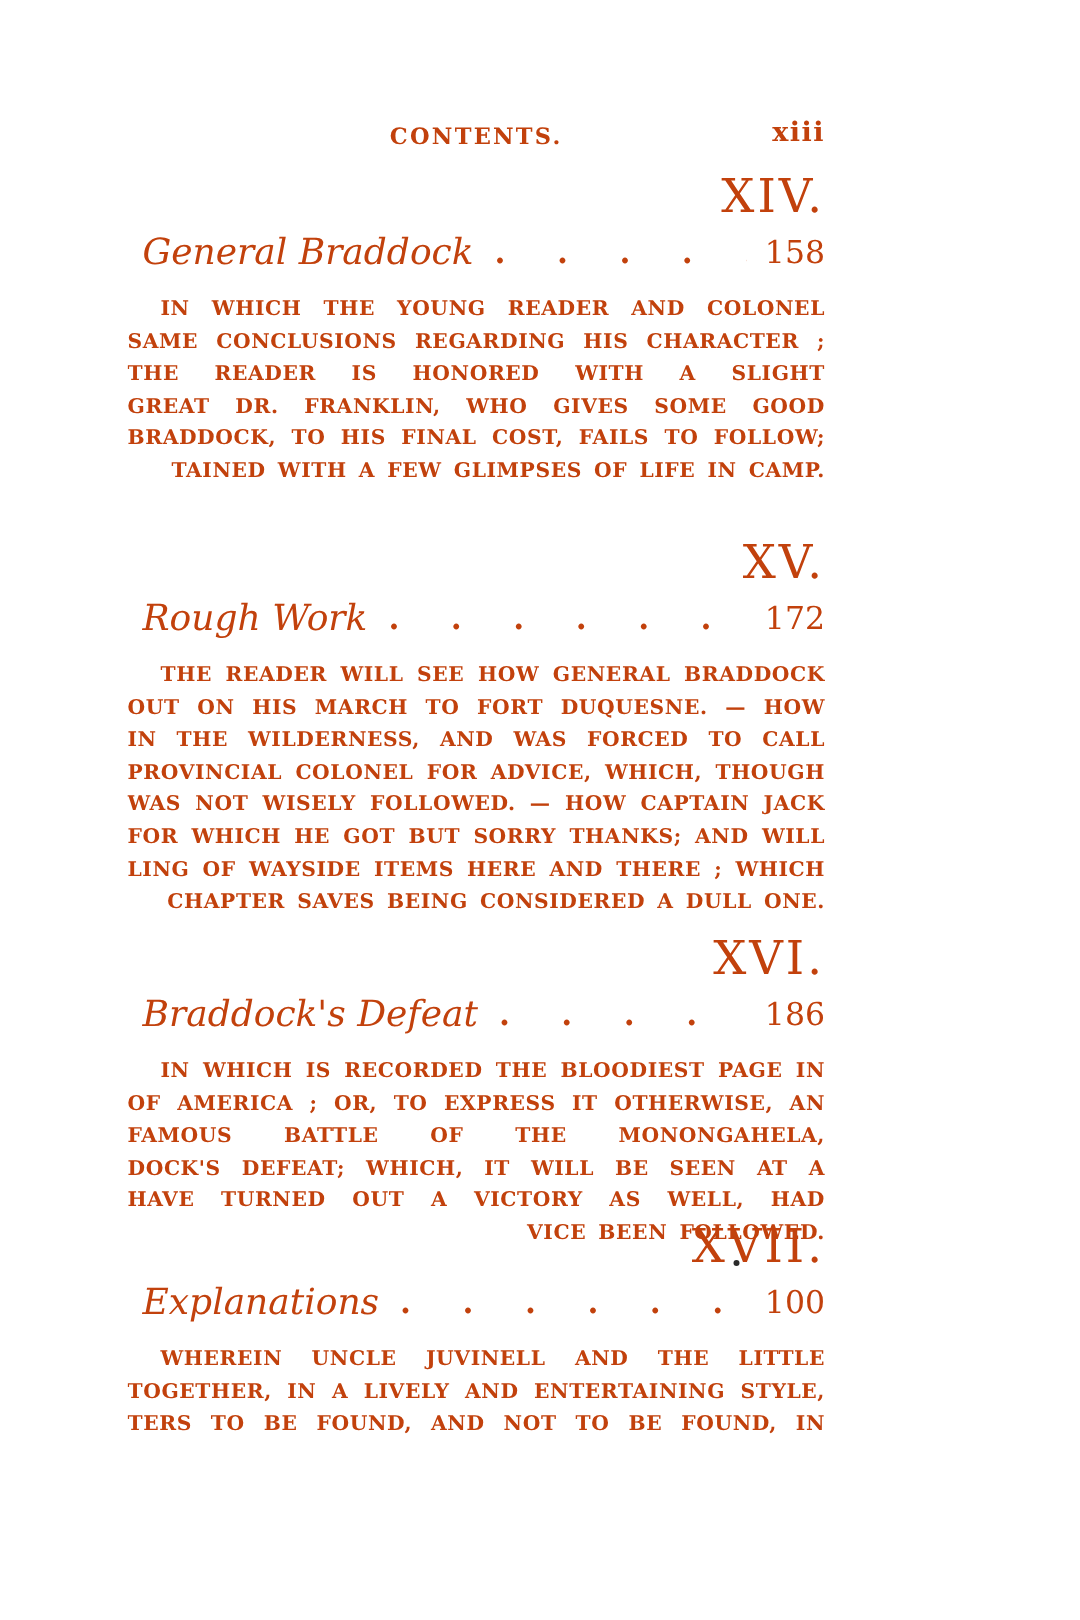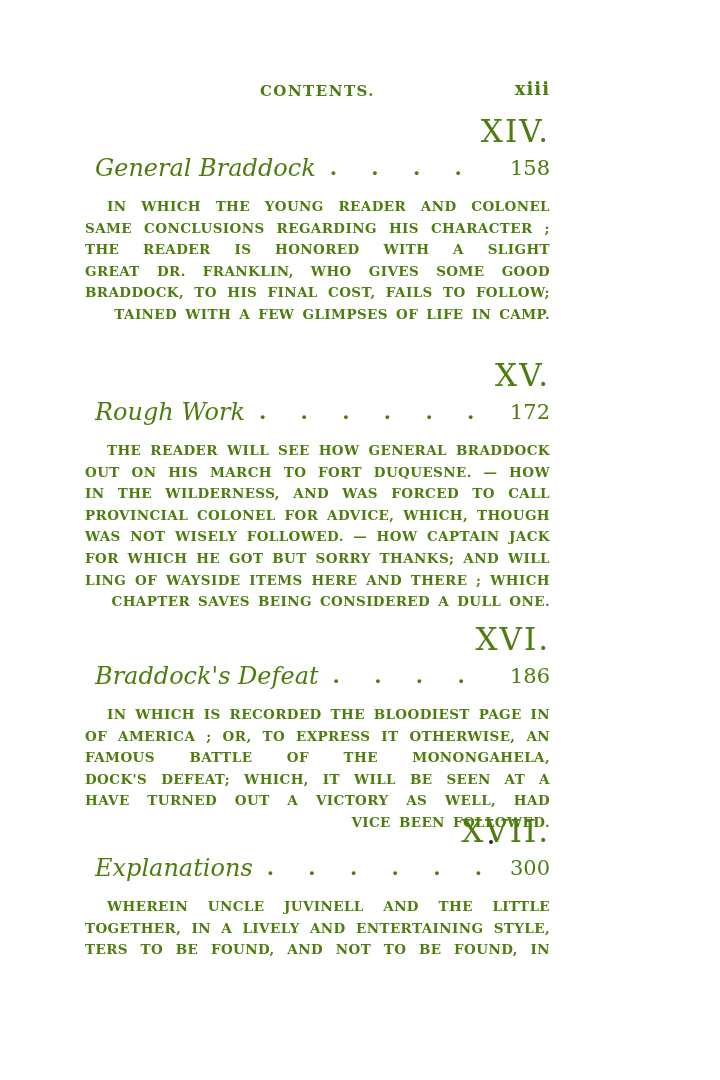--- a/index.html
+++ b/index.html
@@ -5,21 +5,21 @@
   html, body {
     margin: 0;
     padding: 0;
     background: #ffffff;
   }
   .page {
     position: relative;
     width: 612px;
     height: 1080px;
     background: #ffffff;
-    color: #4d7c0f;
+    color: #c2410c;
     font-family: "DejaVu Serif", "Liberation Serif", serif;
     overflow: hidden;
   }
   .content {
     position: absolute;
     left: 85px;
     right: 62px;
     top: 0;
     bottom: 0;
   }
@@ -187,21 +187,21 @@
         <div class="sline">HAVE TURNED OUT A VICTORY AS WELL, HAD WASHINGTON'S AD-</div>
         <div class="sline last">VICE BEEN FOLLOWED.</div>
       </div>
     </div>
 
     <div class="section sec-17">
       <div class="chapter-head">XVII.</div>
       <div class="entry">
         <span class="entry-title">Explanations</span>
         <span class="entry-dots">. . . . . . . . . .</span>
-        <span class="entry-page">300</span>
+        <span class="entry-page">100</span>
       </div>
       <div class="summary">
         <div class="sline first">WHEREIN UNCLE JUVINELL AND THE LITTLE FOLKS DISCOURSE</div>
         <div class="sline">TOGETHER, IN A LIVELY AND ENTERTAINING STYLE, OF DIVERS MAT-</div>
         <div class="sline">TERS TO BE FOUND, AND NOT TO BE FOUND, IN BOOK THURSDAY;</div>
       </div>
     </div>
 
   </div>
 

